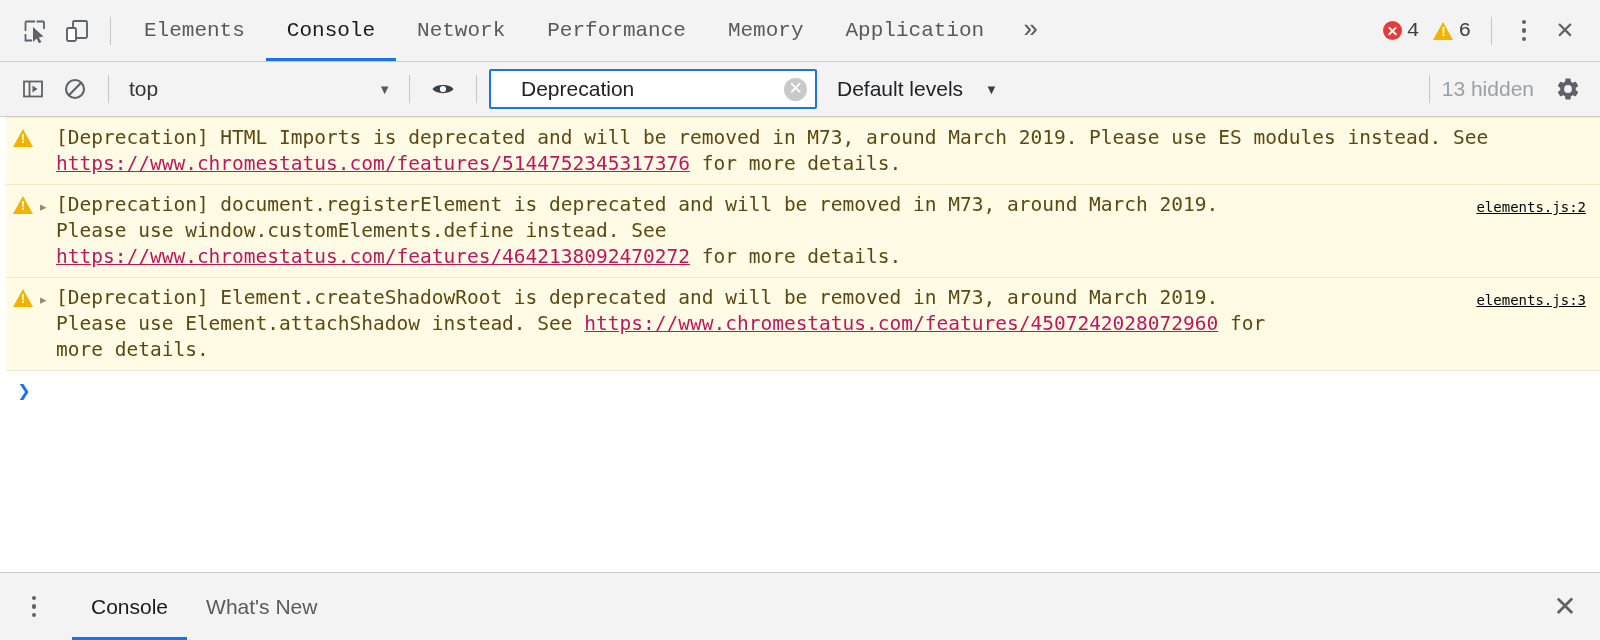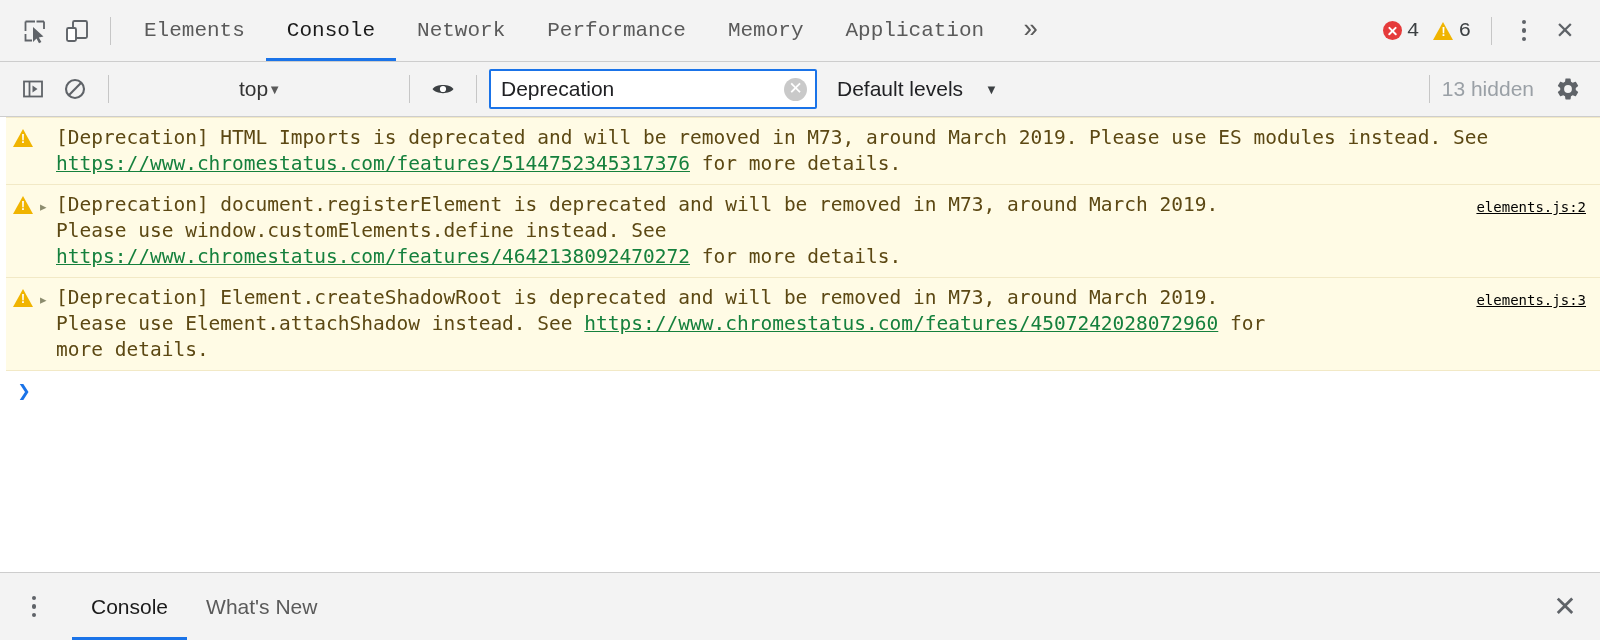--- a/index.html
+++ b/index.html
@@ -171,21 +171,21 @@
     background: #f3f3f3;
     border-bottom: 1px solid #cdcdcd;
     display: flex;
     align-items: center;
     padding: 0 12px;
     box-sizing: border-box;
   }
   .ctx-select {
     display: flex;
     align-items: center;
-    justify-content: center;
+    justify-content: space-between;
     width: 262px;
     font-size: 21px;
     color: #333;
     padding: 0 6px 0 8px;
     height: 36px;
   }
   .ctx-select .caret {
     font-size: 13px;
     color: #5a5a5a;
   }
@@ -193,20 +193,21 @@
     position: relative;
     width: 328px;
     height: 40px;
     background: #fff;
     border: 2px solid #1a73e8;
     border-radius: 2px;
     display: flex;
     align-items: center;
     box-sizing: border-box;
     margin-right: 14px;
+    padding-left: 20px;
   }
   .filter-input {
     border: none;
     outline: none;
     background: transparent;
     font-family: "Liberation Sans", sans-serif;
     font-size: 21px;
     color: #202124;
     padding: 0 40px 0 10px;
     width: 100%;
@@ -288,21 +289,21 @@
     flex: 1;
     font-family: "DejaVu Sans Mono", monospace;
     font-size: 19.5px;
     line-height: 26px;
     color: #5c4813;
     white-space: pre-wrap;
     word-break: break-word;
     padding-right: 14px;
   }
   .msg .text a {
-    color: #15803d;
+    color: #be185d;
   }
   .msg .src {
     position: absolute;
     right: 14px;
     top: 9px;
     font-family: "DejaVu Sans Mono", monospace;
     font-size: 14px;
     line-height: 26px;
     color: #000000;
     text-decoration: underline;

